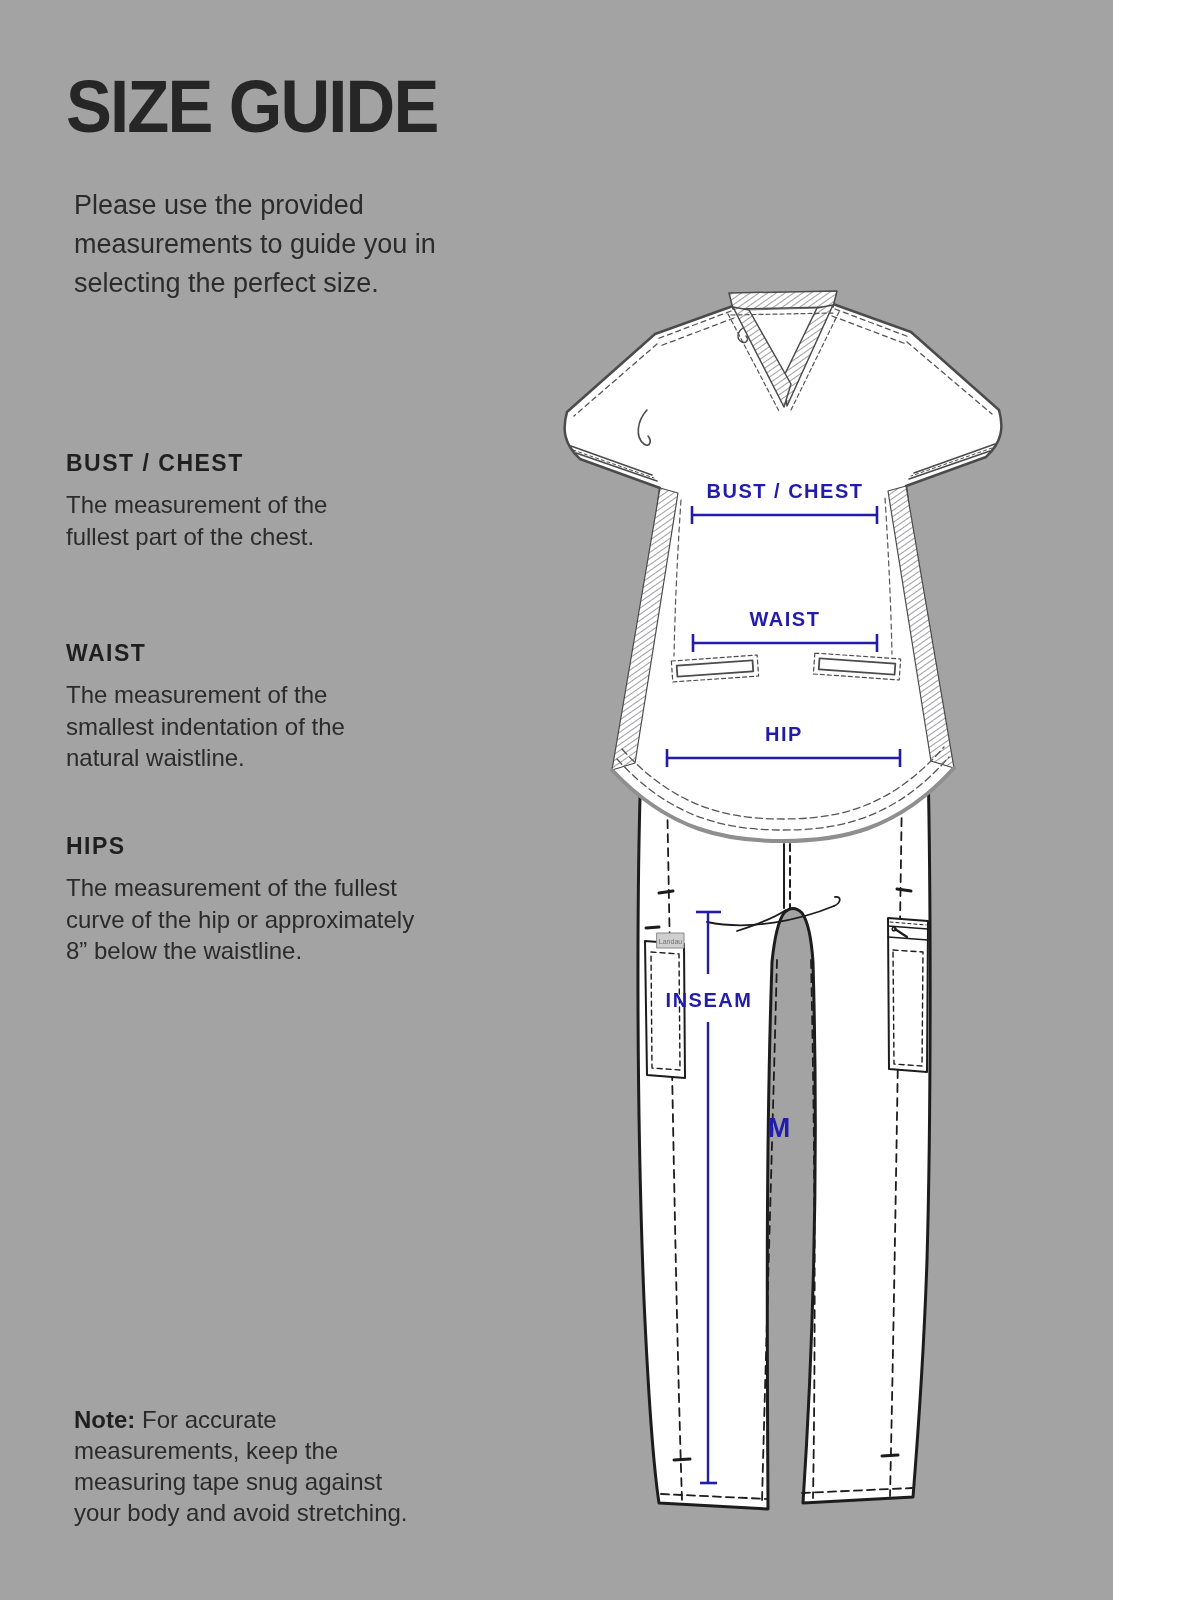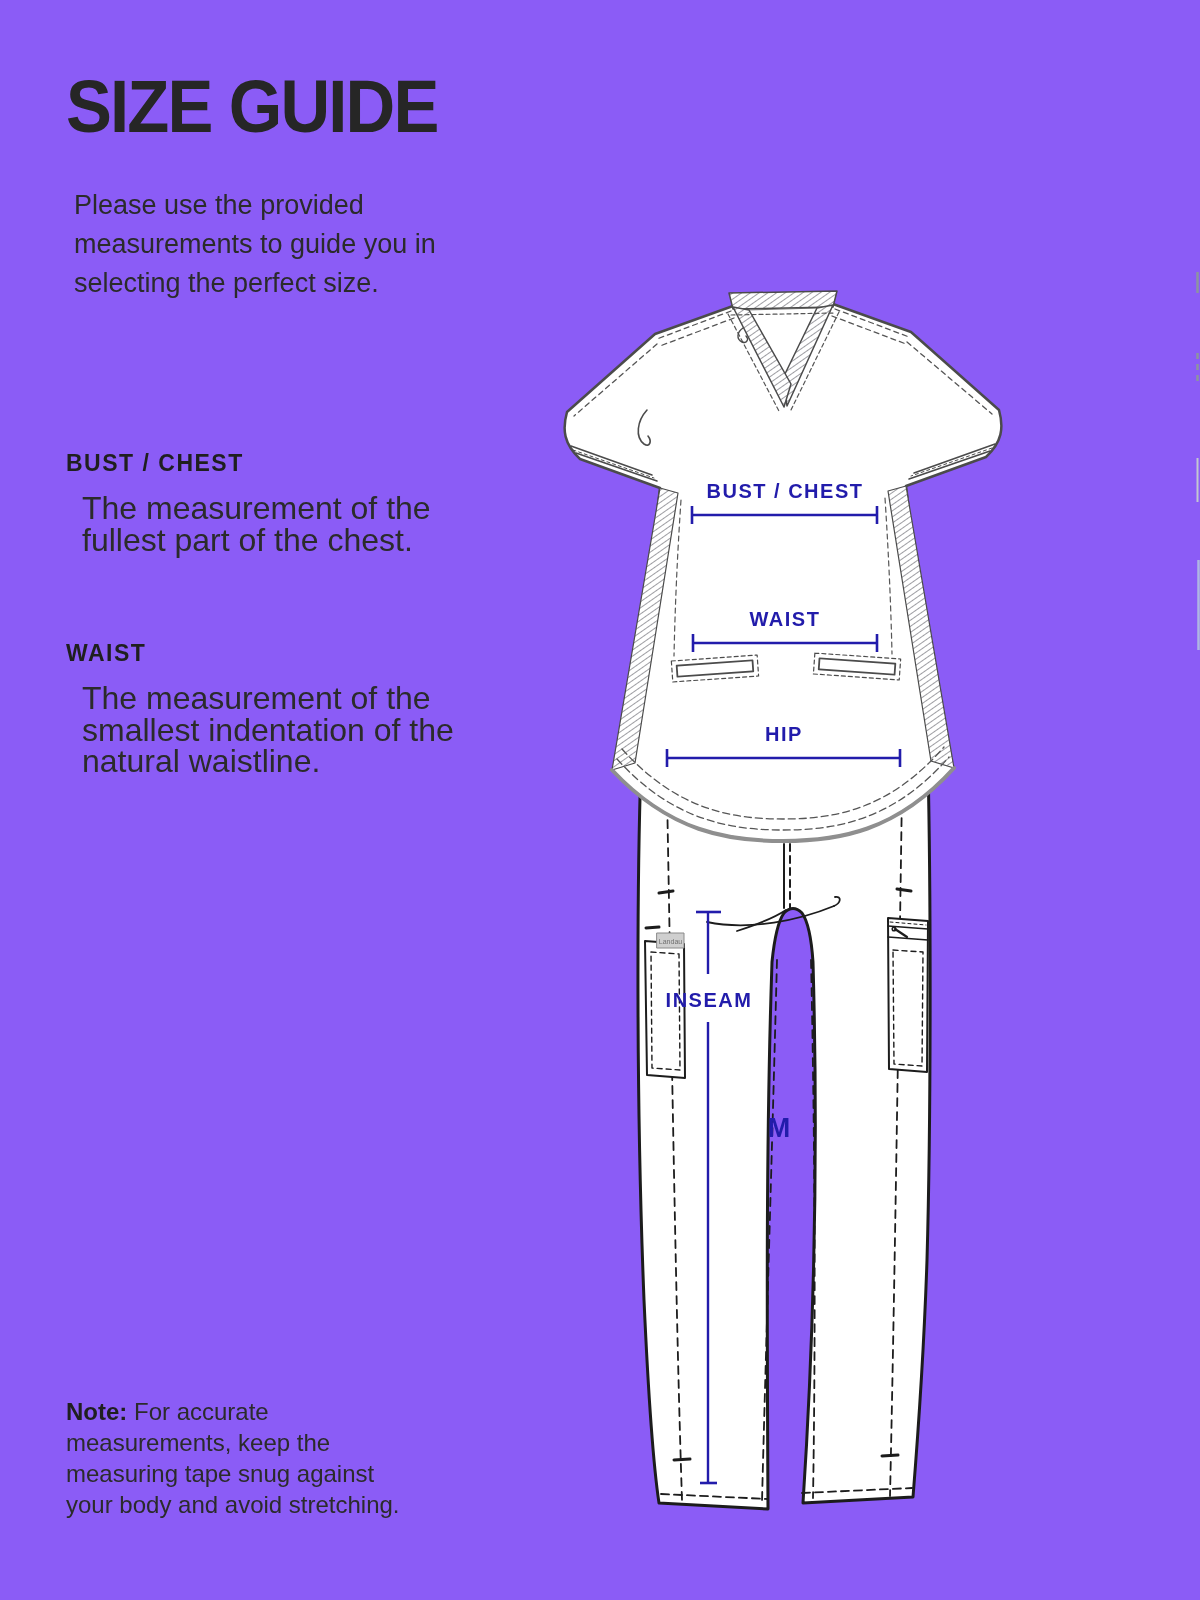--- a/index.html
+++ b/index.html
@@ -1,39 +1,39 @@
 <!DOCTYPE html>
 <html><head>
 <meta charset="utf-8">
 <style>
   html,body{margin:0;padding:0;background:#ffffff;}
   .page{
-    position:relative;width:1200px;height:1600px;background:#8b5cf6;
+    position:relative;width:1113px;height:1600px;background:#a3a3a3;
     font-family:"Liberation Sans", sans-serif;color:#2b2b2b;overflow:hidden;
   }
   .abs{position:absolute;}
   h1.title{
     left:66px;top:70px;margin:0;font-size:74px;line-height:1.0;
     font-weight:bold;letter-spacing:-2px;color:#262626;
     transform:scaleX(.93);transform-origin:left top;white-space:nowrap;
   }
   p.intro{
     left:66px;top:178px;margin:8px;width:470px;
     font-size:27px;line-height:39px;color:#2b2b2b;white-space:pre-line;
   }
   .def{left:66px;width:440px;}
   .def h2{
     margin:0 0 12px 0;font-size:23px;font-weight:bold;
     letter-spacing:1.5px;color:#1f1f1f;white-space:nowrap;
   }
   .def p{
-    margin:16px;font-size:32px;line-height:31.5px;color:#2b2b2b;white-space:pre-line;
+    margin:0;font-size:24px;line-height:31.5px;color:#2b2b2b;white-space:pre-line;
   }
   p.note{
-    left:66px;top:1396px;margin:0;width:400px;
+    left:66px;top:1396px;margin:8px;width:400px;
     font-size:24px;line-height:31px;color:#2b2b2b;white-space:pre-line;
   }
   p.note b{color:#1f1f1f;}
   svg text{font-family:"Liberation Sans", sans-serif;}
 </style>
 </head>
 <body>
 
 <div class="page">
 
@@ -49,20 +49,26 @@
 fullest part of the chest.</p>
   </section>
 
   <section class="abs def" style="top:640px">
     <h2>WAIST</h2>
     <p>The measurement of the
 smallest indentation of the
 natural waistline.</p>
   </section>
 
+  <section class="abs def" style="top:833px">
+    <h2>HIPS</h2>
+    <p>The measurement of the fullest
+curve of the hip or approximately
+8” below the waistline.</p>
+  </section>
 
 
   <p class="abs note"><b>Note:</b> <span>For accurate
 measurements, keep the
 measuring tape snug against
 your body and avoid stretching.</span></p>
 
   <svg class="abs" style="left:500px;top:260px;" width="700" height="1290" viewBox="0 0 700 1290">
     <defs>
       <pattern id="rib" width="5" height="5" patternUnits="userSpaceOnUse" patternTransform="rotate(55)">

